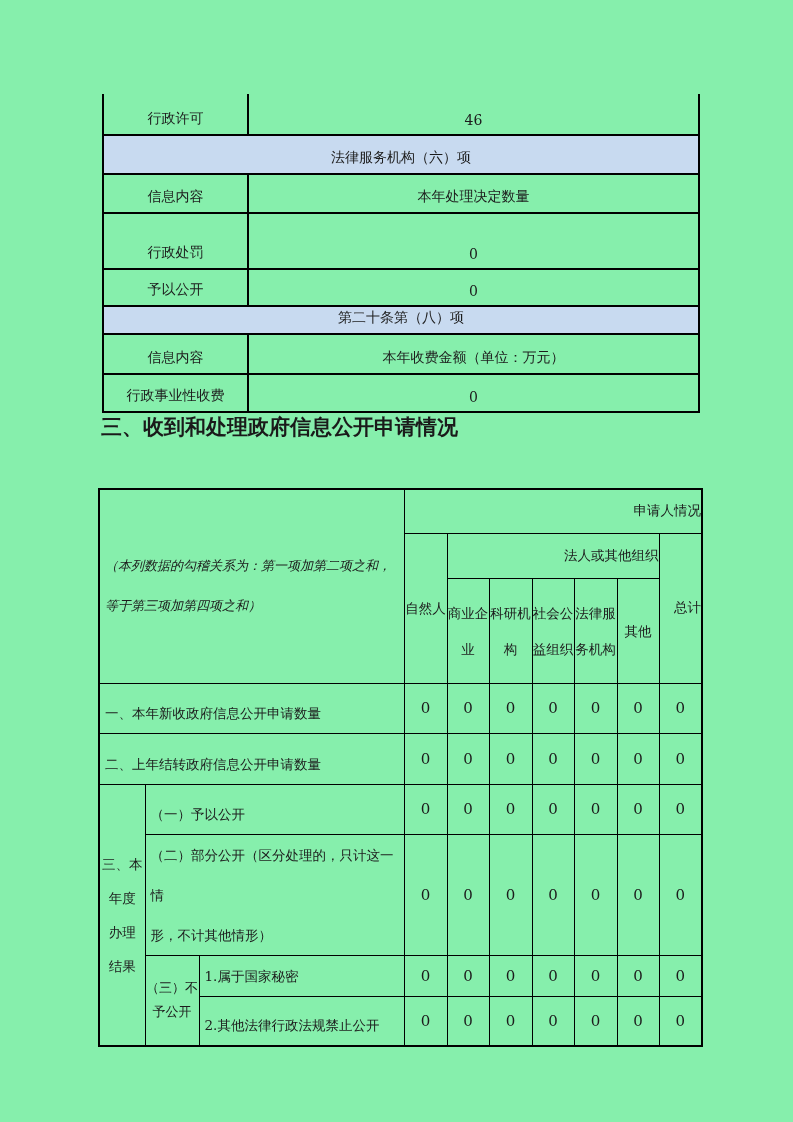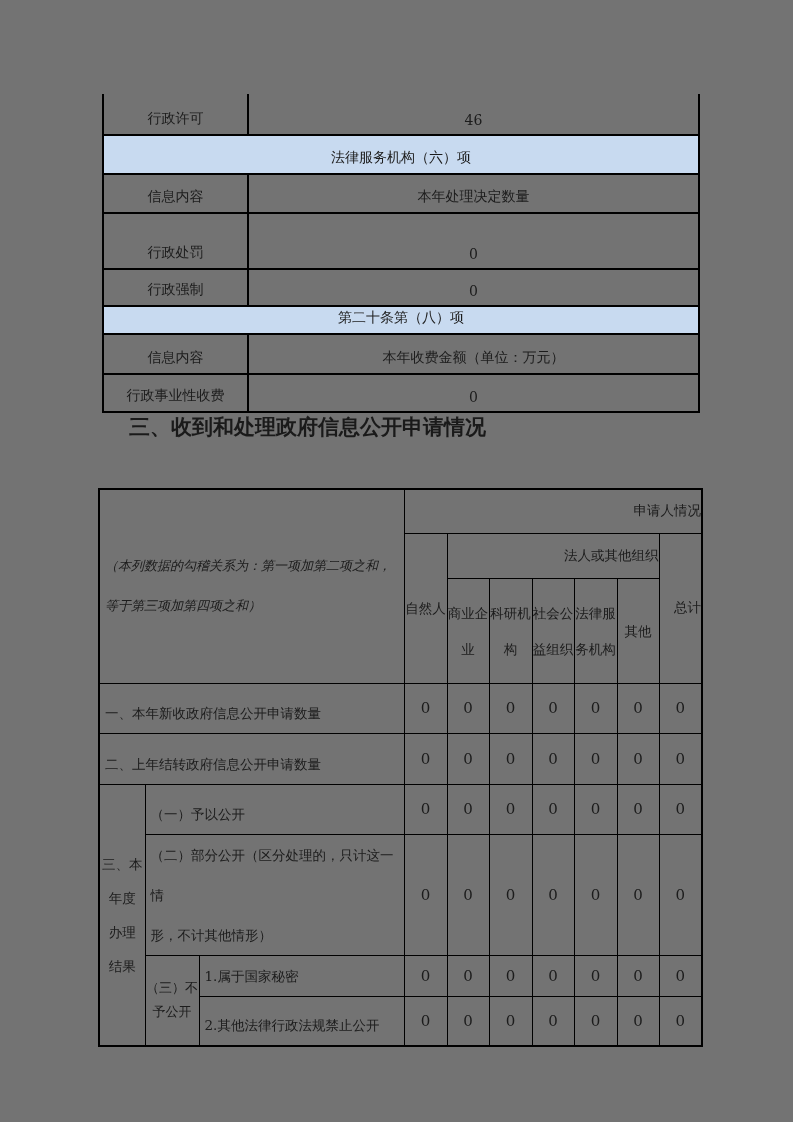--- a/index.html
+++ b/index.html
@@ -1,20 +1,20 @@
 <!DOCTYPE html>
 <html><head>
 <meta charset="utf-8">
 <style>
   html,body { margin:0; padding:0; background:#ffffff; }
   .page {
     position: relative;
     width: 793px;
     height: 1122px;
-    background: #737373;
+    background: #86efac;
     overflow: hidden;
     font-family: "DejaVu Serif", "Liberation Serif", serif;
     color: #1c1c1c;
   }
   table.tbl {
     position: absolute;
     border-collapse: collapse;
     table-layout: fixed;
   }
   table.tbl td {
@@ -22,21 +22,21 @@
     padding: 0;
     overflow: hidden;
   }
   
   table.top { left:102px; top:94px; width:596px; font-size:14px; }
   table.top td { text-align:center; vertical-align:bottom; padding-bottom:6px; }
   table.top tr.cut td { border-top:none; }
   table.top td.sec { background:#c8daf0; }
   
   .heading {
-    position:absolute; left:129px; top:413px;
+    position:absolute; left:101px; top:413px;
     font-family:"DejaVu Sans","Liberation Sans",sans-serif;
     font-weight:700; font-size:21px; color:#1a1a1a; margin:0;text-align:center;
   }
   
   table.big { left:98px; top:488px; width:603px; font-size:13.5px; border:2px solid #000; }
   table.big td { border-width:1.5px; }
   table.big td.note {
     font-style:italic; font-size:13px; text-align:left; vertical-align:middle;
     padding:0 4px 0 5px; white-space:pre-line; line-height:40px;
   }
@@ -67,21 +67,21 @@
       </tr>
       <tr style="height:39px">
         <td>信息内容</td>
         <td>本年处理决定数量</td>
       </tr>
       <tr style="height:56px">
         <td>行政处罚</td>
         <td>0</td>
       </tr>
       <tr style="height:37px">
-        <td>行政强制</td>
+        <td>予以公开</td>
         <td>0</td>
       </tr>
       <tr style="height:28px">
         <td class="sec" colspan="2">第二十条第（八）项</td>
       </tr>
       <tr style="height:40px">
         <td>信息内容</td>
         <td>本年收费金额（单位：万元）</td>
       </tr>
       <tr style="height:38px">

